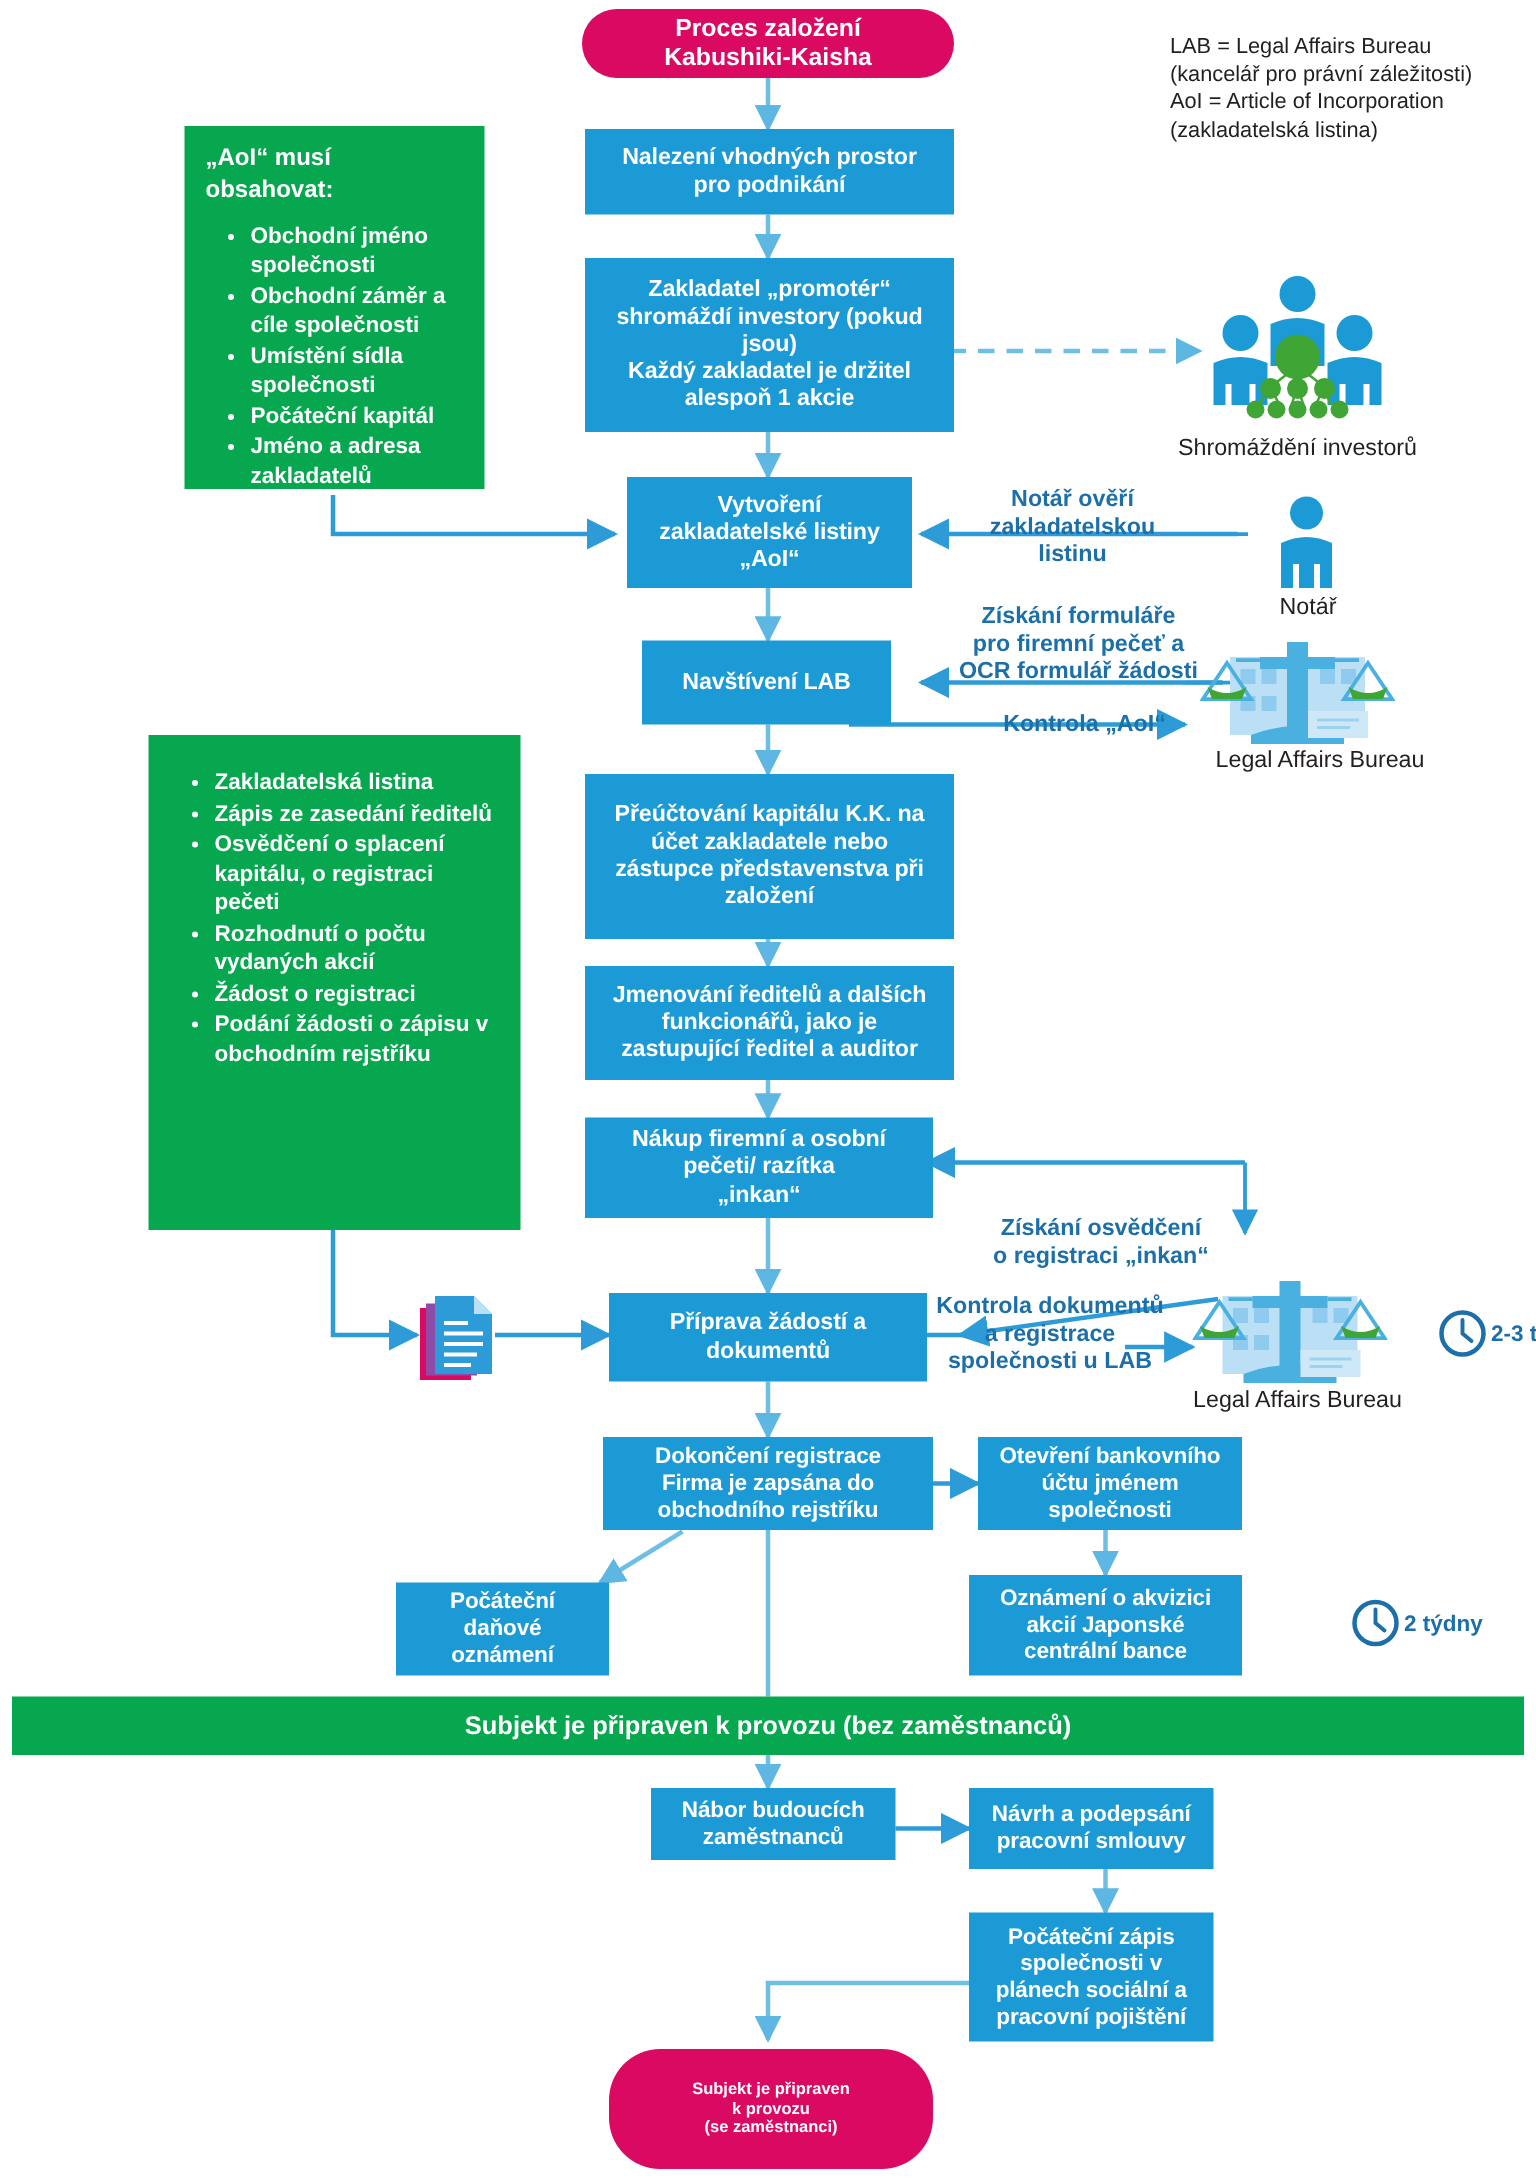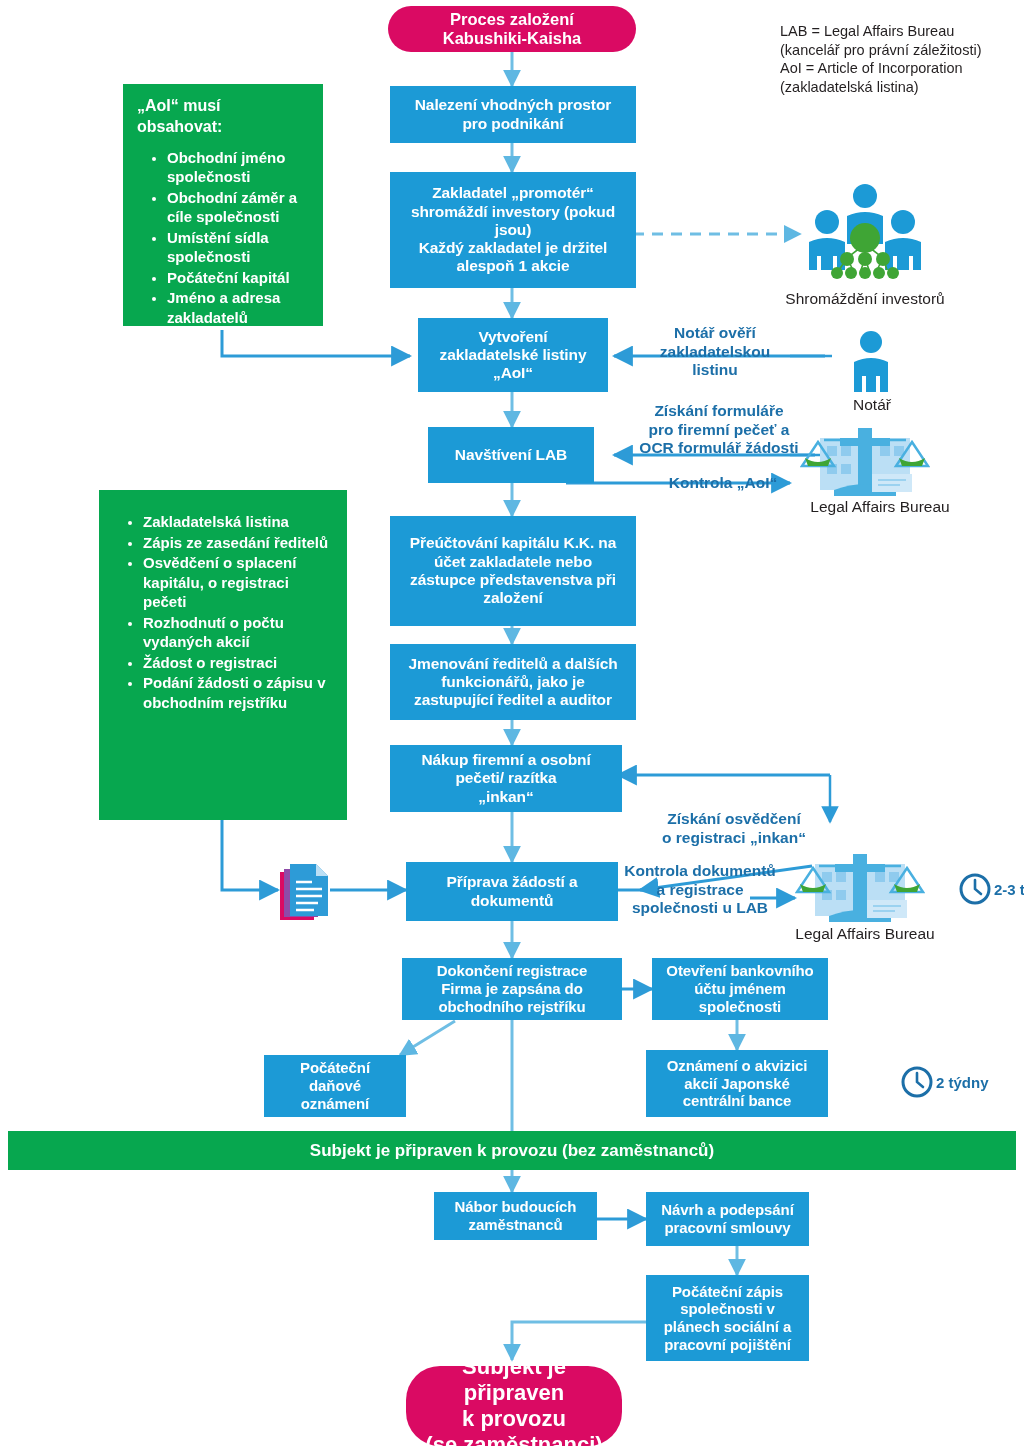--- a/index.html
+++ b/index.html
@@ -301,21 +301,21 @@
 pracovní smlouvy</span>
   </div>
 
   <div class="abs box" style="left:646px;top:1275px;width:163px;height:86px;font-size:15px;">
     <span style="white-space:pre-line;">Počáteční zápis
 společnosti v
 plánech sociální a
 pracovní pojištění</span>
   </div>
 
-  <div class="abs pill" style="left:406px;top:1366px;width:216px;height:80px;font-size:22px;align-items:center;">
+  <div class="abs pill" style="left:406px;top:1366px;width:216px;height:80px;font-size:11px;align-items:center;">
     <span style="white-space:pre-line;">Subjekt je připraven
 k provozu
 (se zaměstnanci)</span>
   </div>
 
   <div class="abs anno" style="left:630px;top:324px;width:170px;font-size:15.5px;white-space:pre-line;">Notář ověří
 zakladatelskou
 listinu</div>
 
   <div class="abs anno" style="left:620px;top:402px;width:198px;font-size:15.5px;white-space:pre-line;">Získání formuláře

